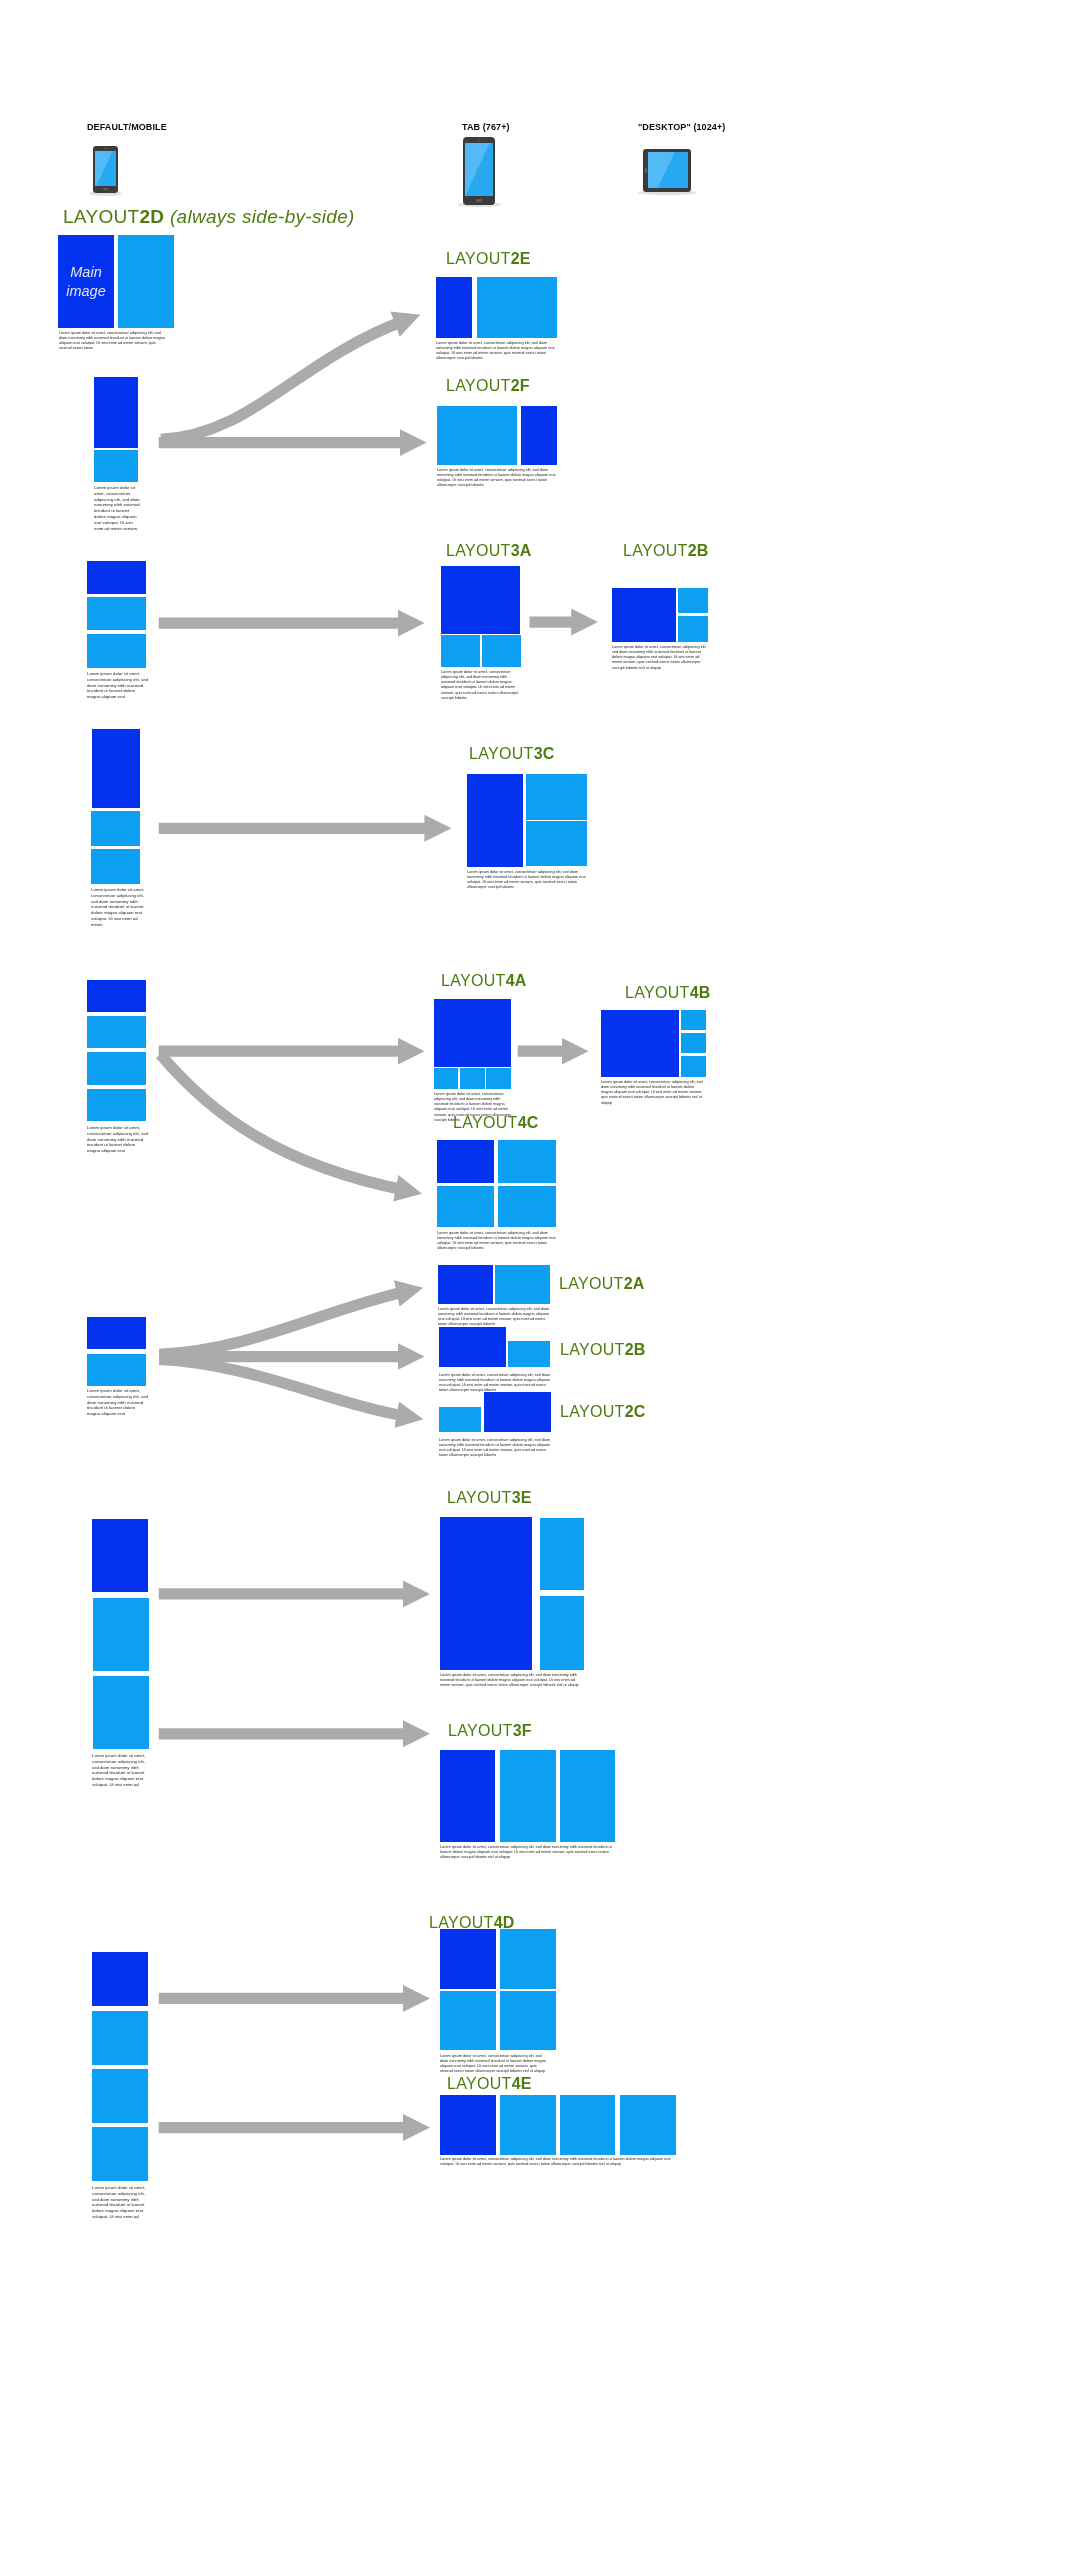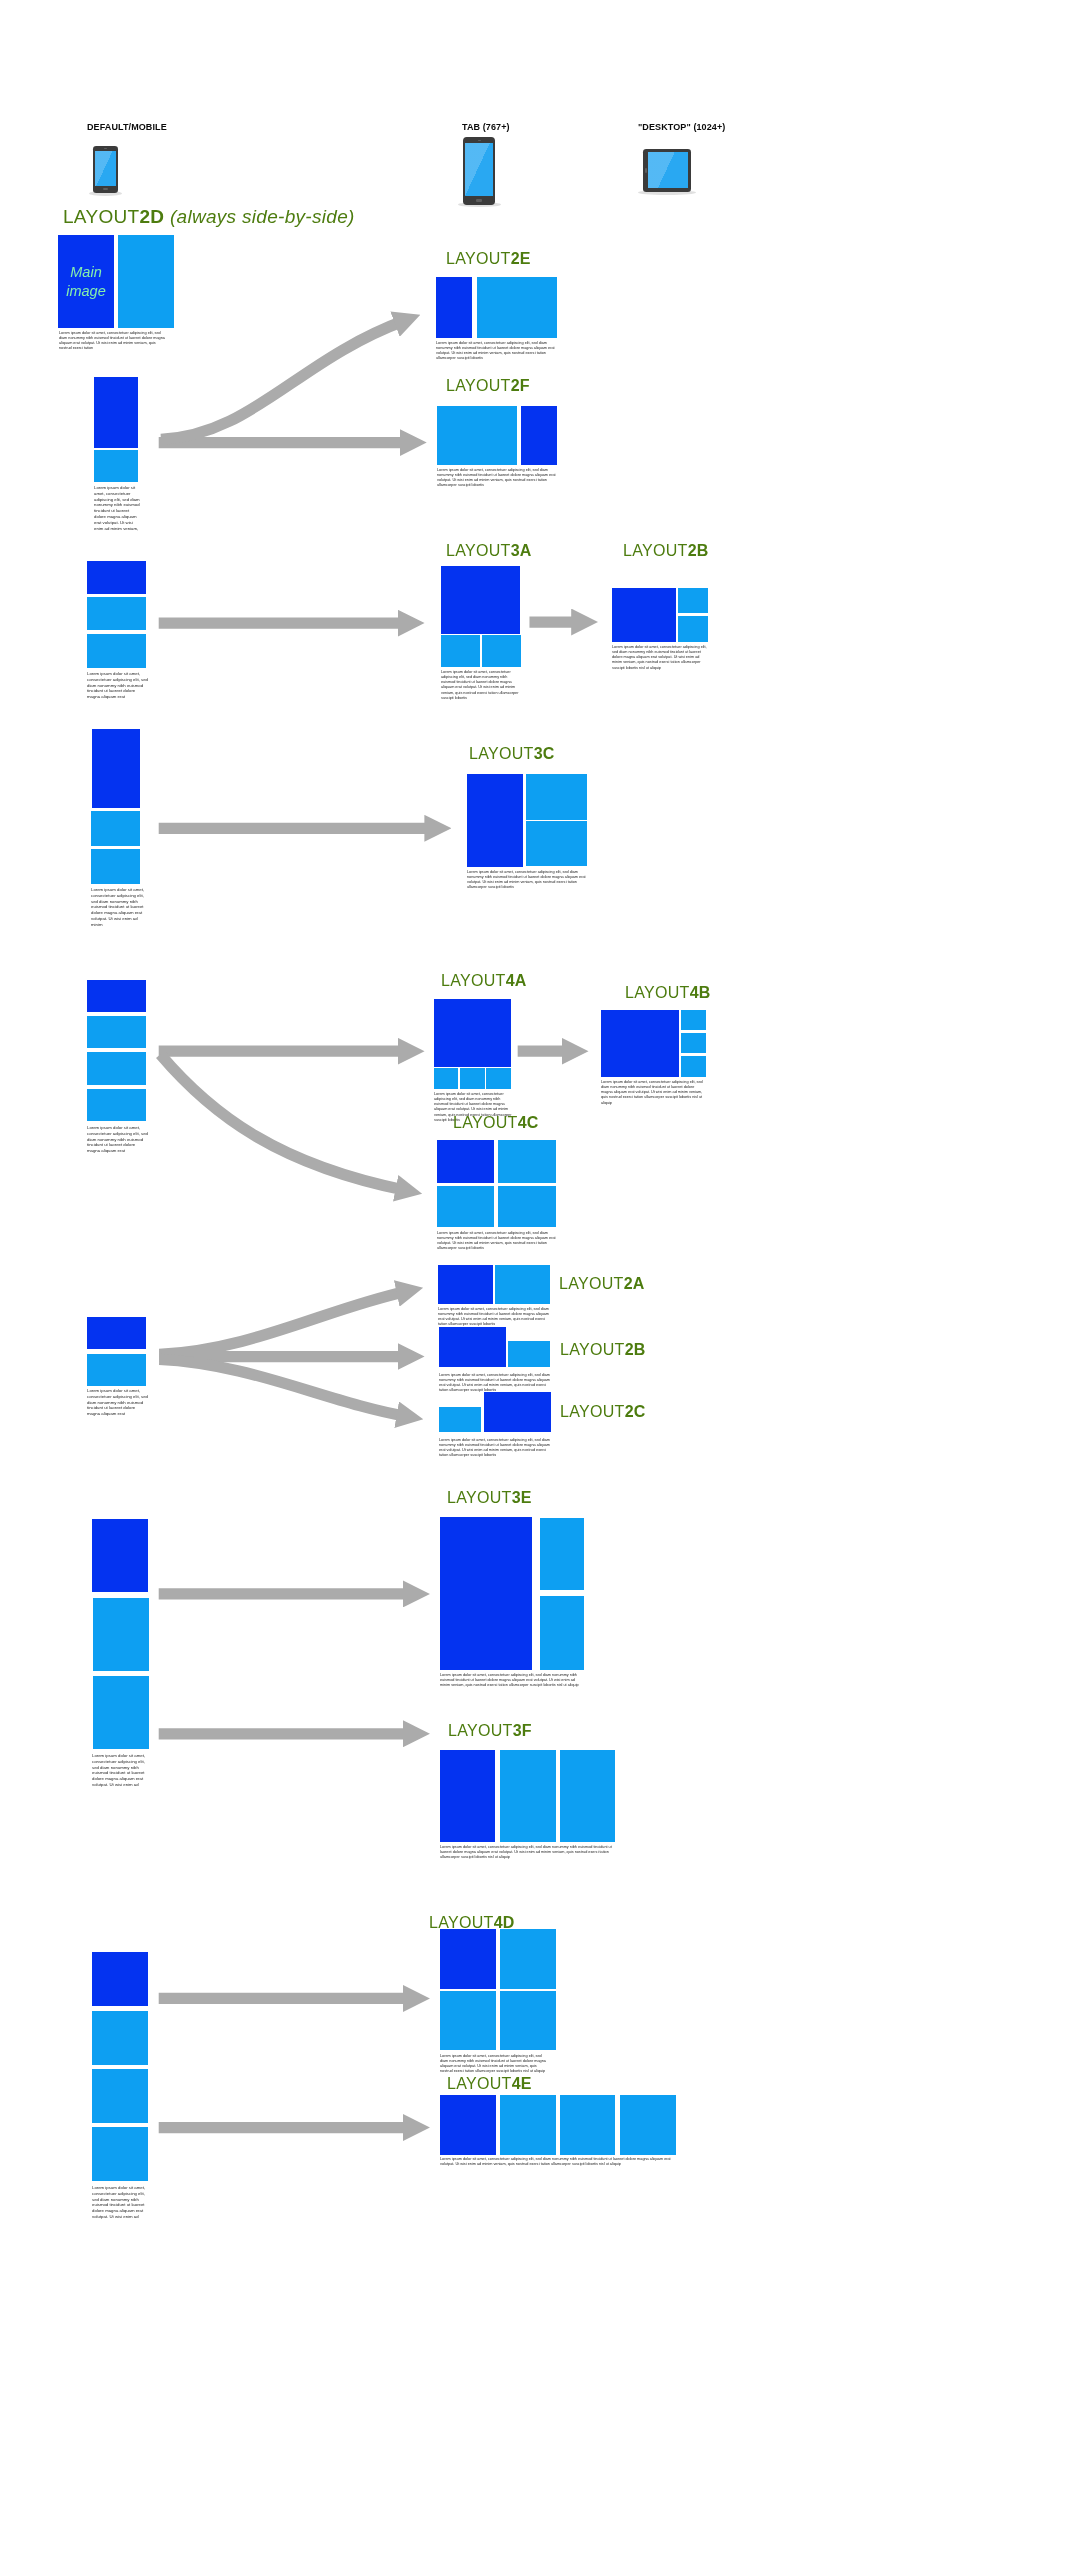--- a/index.html
+++ b/index.html
@@ -17,21 +17,21 @@
   .cap{position:absolute;z-index:3;font-size:3.8px;line-height:1.35;color:#1d1d1d;}
   .cap.m{font-size:4.3px;}
   .devlabel{position:absolute;z-index:3;font-weight:700;font-size:9px;color:#0b0b0b;white-space:nowrap;letter-spacing:0.1px;}
   .device{position:absolute;z-index:3;}
   .dev-frame{position:absolute;background:var(--device-frame,#3b3b3b);}
   .dev-screen{position:absolute;background-color:var(--screen-blue,#29a8f2);
       background-image:linear-gradient(115deg,rgba(255,255,255,.2) 0%,rgba(255,255,255,.2) 47%,rgba(255,255,255,0) 47%);}
   .dev-shadow{position:absolute;background:#cfcfcf;opacity:.65;border-radius:50%;}
   .dev-dot{position:absolute;background:#5d5d5d;border-radius:1.1px;}
   .mainimg{display:flex;align-items:center;justify-content:center;text-align:center;}
-  .main-label{color:#86efac;font-style:italic;font-size:14.5px;line-height:1.3;font-weight:500;z-index:3;}
+  .main-label{color:#e5e5e5;font-style:italic;font-size:14.5px;line-height:1.3;font-weight:500;z-index:3;}
 </style>
 </head>
 <body>
 
 <div id="canvas">
 
   <svg class="arrows" width="1090" height="2576" viewBox="0 0 2034 4808">
     <defs>
       <marker id="ah" viewBox="0 0 10 10" refX="4" refY="5" markerWidth="2.4" markerHeight="2.4" orient="auto">
         <path d="M0,0 L10,5 L0,10 z" style="fill:var(--arrow-gray,#ababab)"></path>

